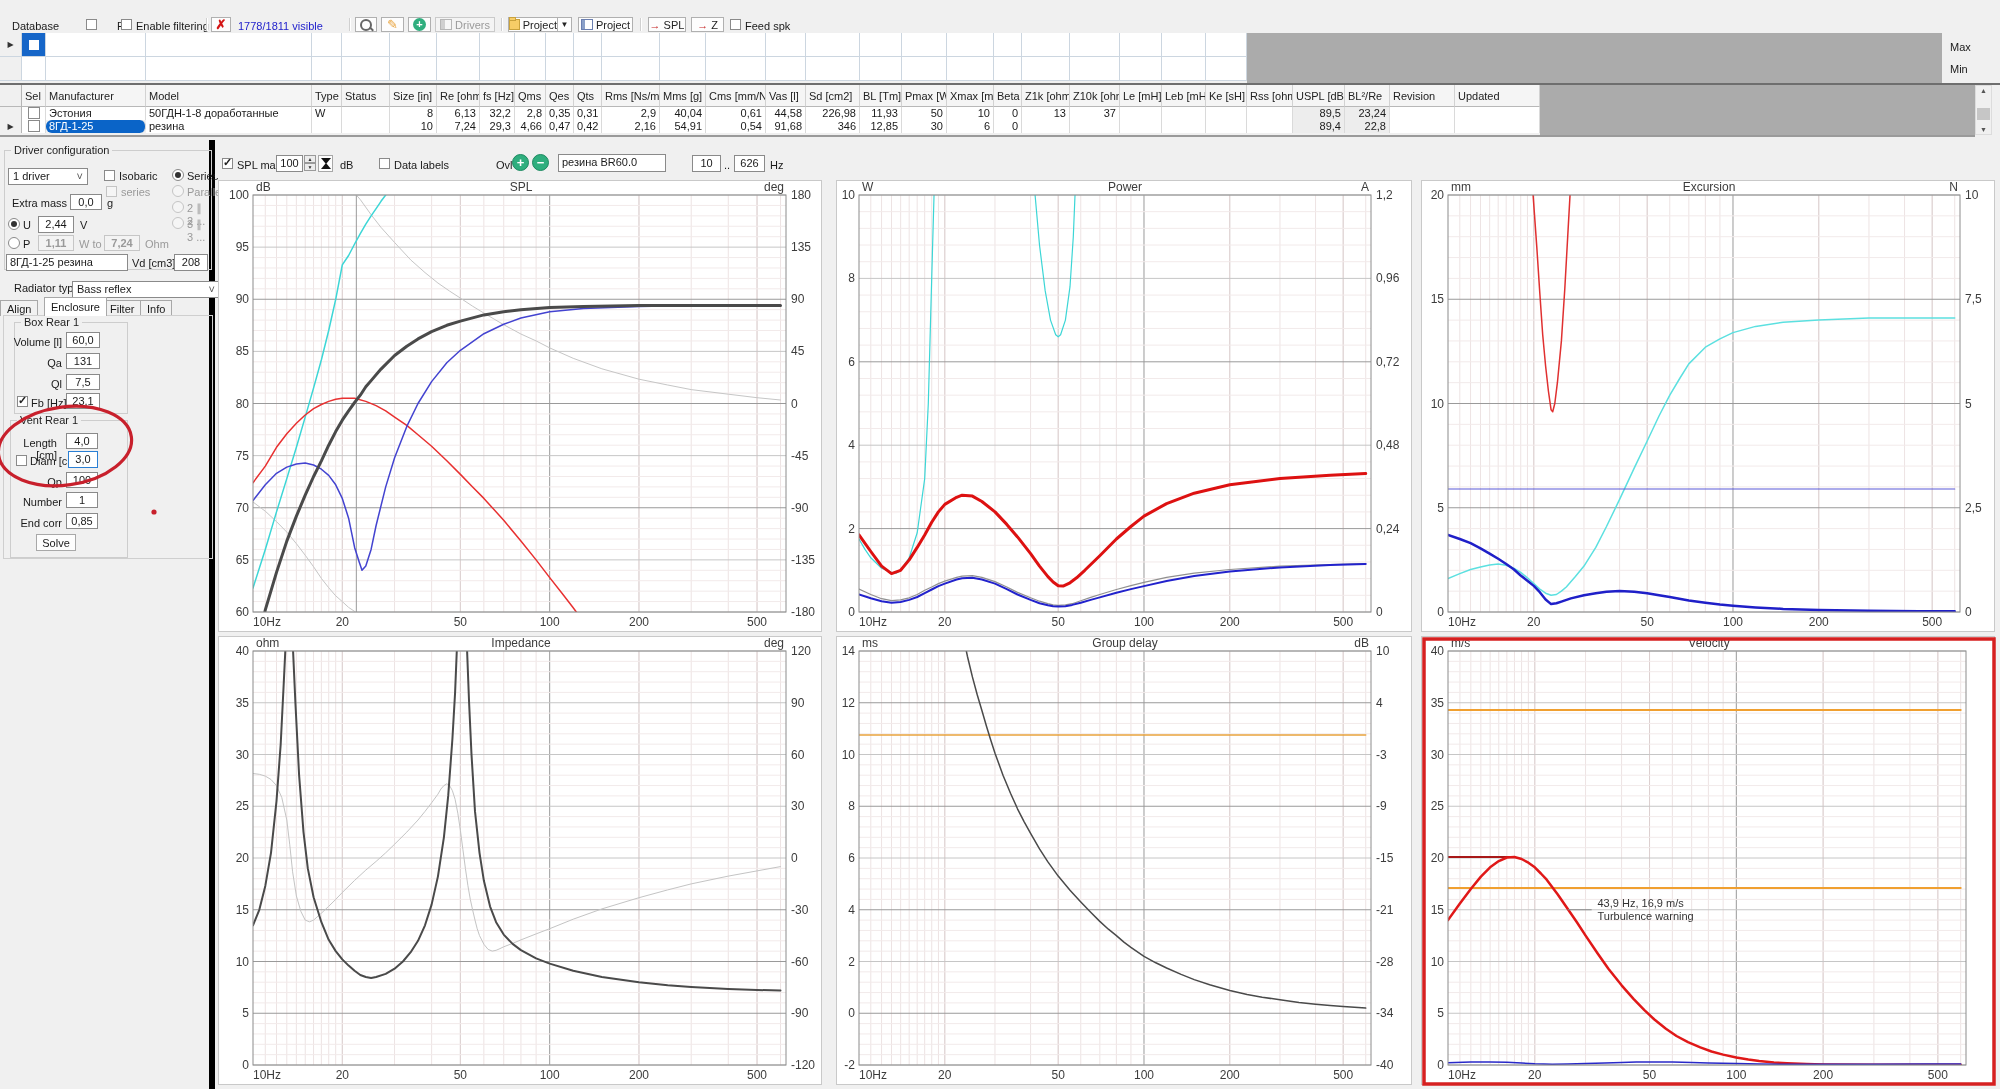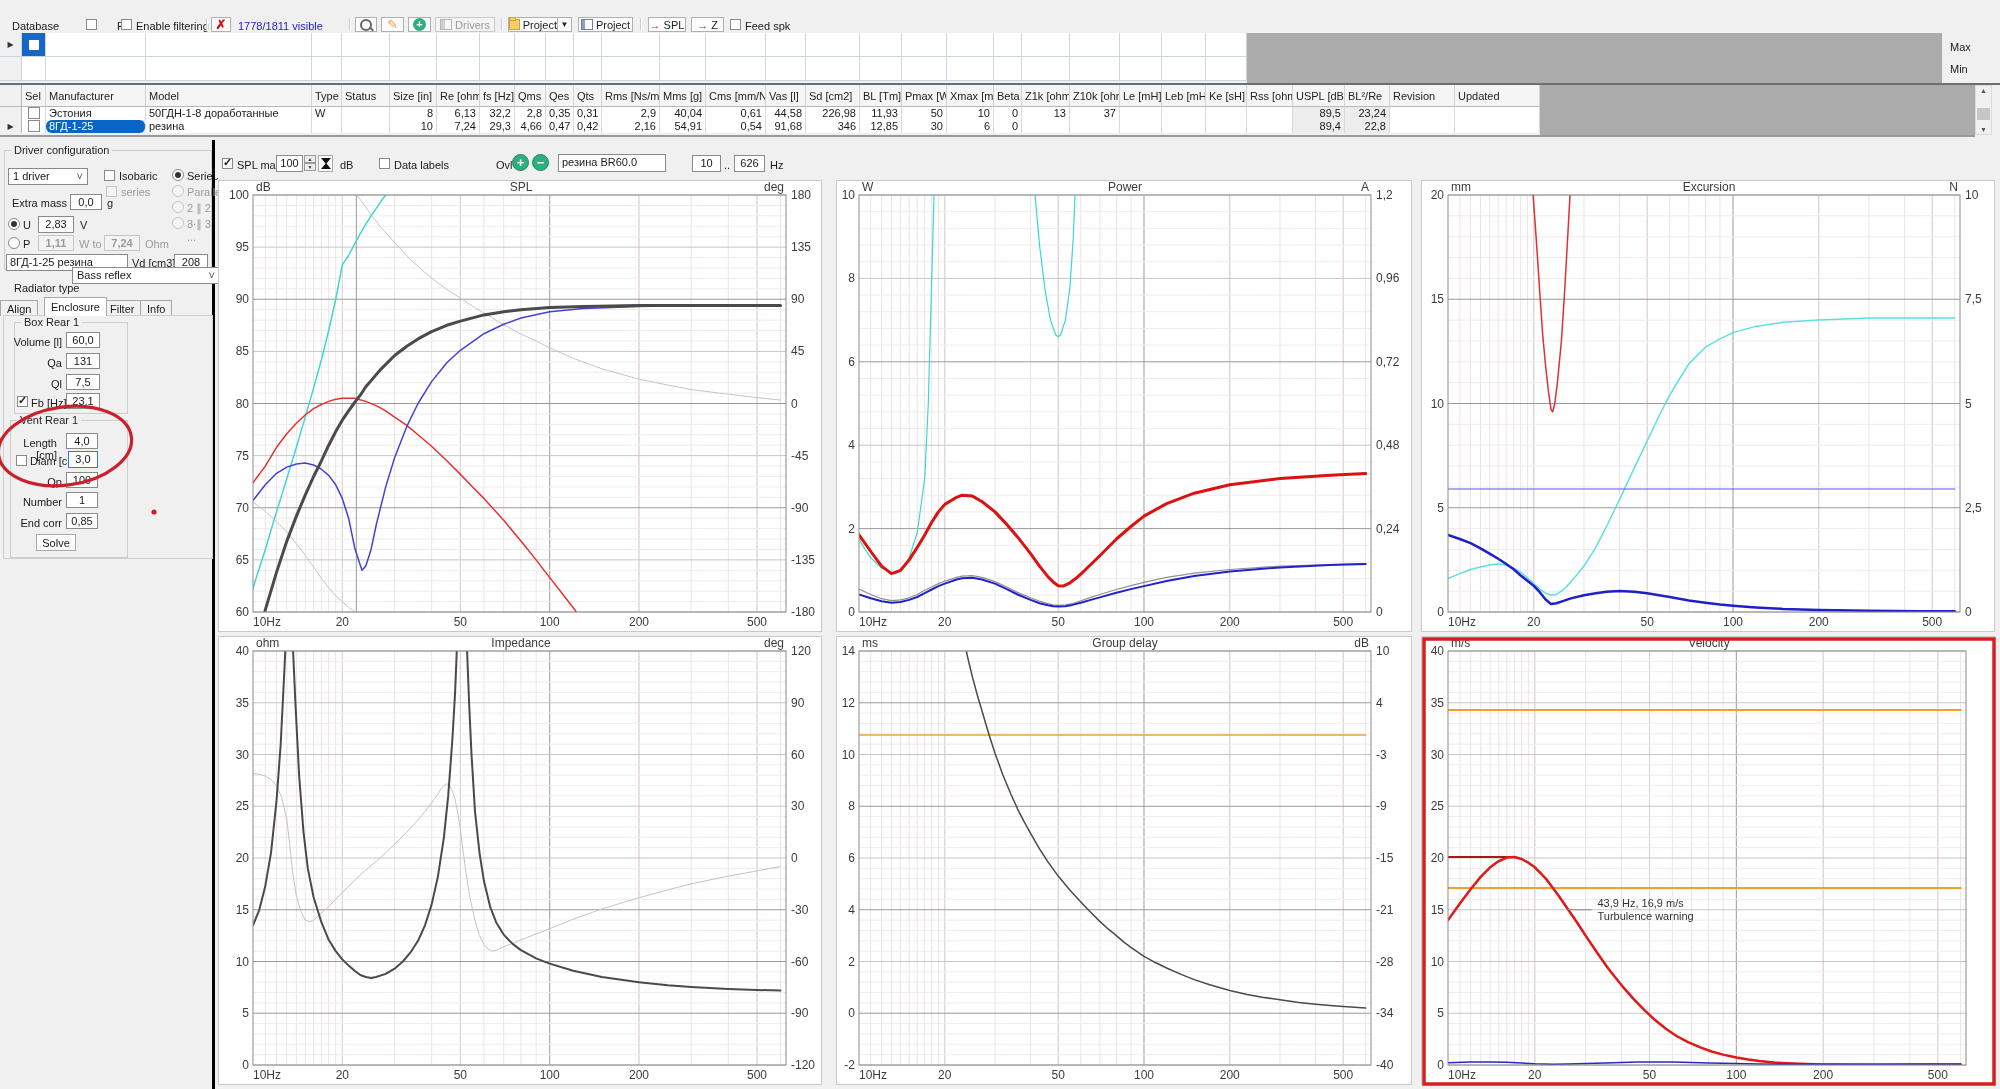--- a/index.html
+++ b/index.html
@@ -53,21 +53,21 @@
 .tc.num{text-align:right;}
 .tc.shade{background:#ededed;}
 .tc.sel{background:#0a64c8;color:#fff;border-radius:6px;}
 .cbx{display:inline-block;width:10px;height:10px;border:1px solid #8a8a8a;background:#fff;vertical-align:-1px;}
 .frow .tc{height:24px;line-height:24px;border:0;border-right:1px solid #ccd6e0;border-bottom:1px solid #ccd6e0;}
 .fcell-focus{background:#1666c8;text-align:center;padding:0;}
 .fcell-focus .sq{display:inline-block;width:10px;height:10px;background:#fff;margin-top:7px;}
 #vscroll{position:absolute;left:1975px;top:85px;width:17px;height:50px;background:#f0f0f0;border:1px solid #dcdcdc;box-sizing:border-box;font-size:7px;color:#555;text-align:center;}
 #vscroll .thumb{position:absolute;left:1px;top:22px;width:13px;height:12px;background:#c6c6c6;}
 
-#left-panel{position:absolute;left:0;top:140px;width:215px;height:949px;background:#f0f0f0;border-right:3px solid #000000;box-sizing:border-box;}
+#left-panel{position:absolute;left:0;top:140px;width:215px;height:949px;background:#f0f0f0;border-right:6px solid #000000;box-sizing:border-box;}
 .gbox{position:absolute;border:1px solid #cdcdcd;}
 .glabel{position:absolute;top:-7px;left:6px;background:#f0f0f0;padding:0 3px;font-size:11px;color:#222;}
 .fld{position:absolute;background:#fff;border:1px solid #8a8a8a;box-sizing:border-box;font-size:11px;
   text-align:center;line-height:14px;color:#1a1a1a;overflow:hidden;}
 .fld.left{text-align:left;padding-left:3px;}
 .fld.dis{color:#9a9a9a;background:#f3f3f3;border-color:#c6c6c6;font-weight:bold;}
 .fld.focus{border:1px solid #2a7fd4;}
 .plbl{position:absolute;font-size:11px;}
 .rlbl{position:absolute;font-size:11px;text-align:right;}
 .combo{position:absolute;background:#fff;border:1px solid #8a8a8a;box-sizing:border-box;line-height:15px;padding-left:4px;}
@@ -181,33 +181,33 @@
     <span class="plbl gr" style="left:187px;top:46px">Parallel</span>
     <span class="rad dis" style="left:172px;top:61px"></span>
     <span class="plbl gr" style="left:187px;top:62px">2 ∥ 2 ...</span>
     <span class="rad dis" style="left:172px;top:77px"></span>
     <span class="plbl gr" style="left:187px;top:78px">3 ∥ 3 ...</span>
     <span class="plbl" style="left:12px;top:57px">Extra mass</span>
     <div class="fld" style="left:70px;top:54px;width:32px;height:16px">0,0</div>
     <span class="plbl" style="left:107px;top:57px">g</span>
     <span class="rad checked" style="left:8px;top:78px"></span>
     <span class="plbl" style="left:23px;top:79px">U</span>
-    <div class="fld" style="left:38px;top:76px;width:36px;height:17px">2,83</div>
+    <div class="fld" style="left:38px;top:76px;width:36px;height:17px">2,44</div>
     <span class="plbl" style="left:80px;top:79px">V</span>
     <span class="rad" style="left:8px;top:97px"></span>
     <span class="plbl" style="left:23px;top:98px">P</span>
     <div class="fld dis" style="left:38px;top:95px;width:36px;height:16px">1,11</div>
     <span class="plbl gr" style="left:79px;top:98px">W to</span>
     <div class="fld dis" style="left:104px;top:95px;width:36px;height:16px">7,24</div>
     <span class="plbl gr" style="left:145px;top:98px">Ohm</span>
     <div class="fld left" style="left:6px;top:114px;width:122px;height:17px">8ГД-1-25 резина</div>
     <span class="plbl" style="left:132px;top:117px">Vd [cm3]</span>
     <div class="fld" style="left:174px;top:114px;width:34px;height:17px">208</div>
     <span class="plbl" style="left:14px;top:142px">Radiator type</span>
-    <div class="combo" style="left:72px;top:127px;width:148px;height:17px">Bass reflex</div>
+    <div class="combo" style="left:72px;top:141px;width:148px;height:17px">Bass reflex</div>
     <div class="tab" style="left:0;top:160px">Align</div>
     <div class="tab active" style="left:44px;top:157px">Enclosure</div>
     <div class="tab" style="left:103px;top:160px">Filter</div>
     <div class="tab" style="left:140px;top:160px">Info</div>
     <div class="gbox" style="left:3px;top:175px;width:208px;height:242px;border-color:#cfcfcf"></div>
     <div class="gbox" style="left:14px;top:182px;width:112px;height:90px">
       <span class="glabel">Box Rear 1</span>
     </div>
     <span class="rlbl" style="left:8px;top:196px;width:54px">Volume [l]</span>
     <div class="fld" style="left:66px;top:192px;width:34px;height:16px">60,0</div>

